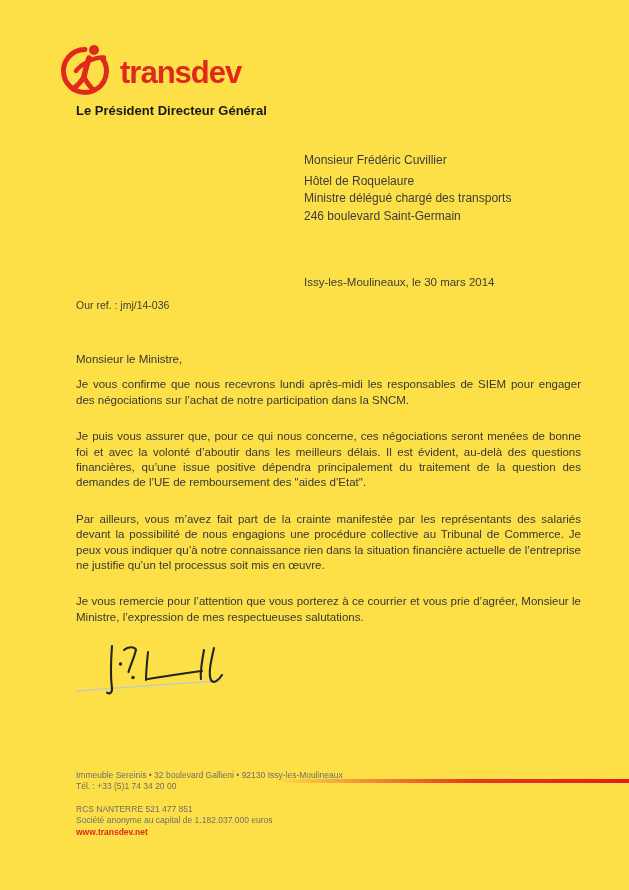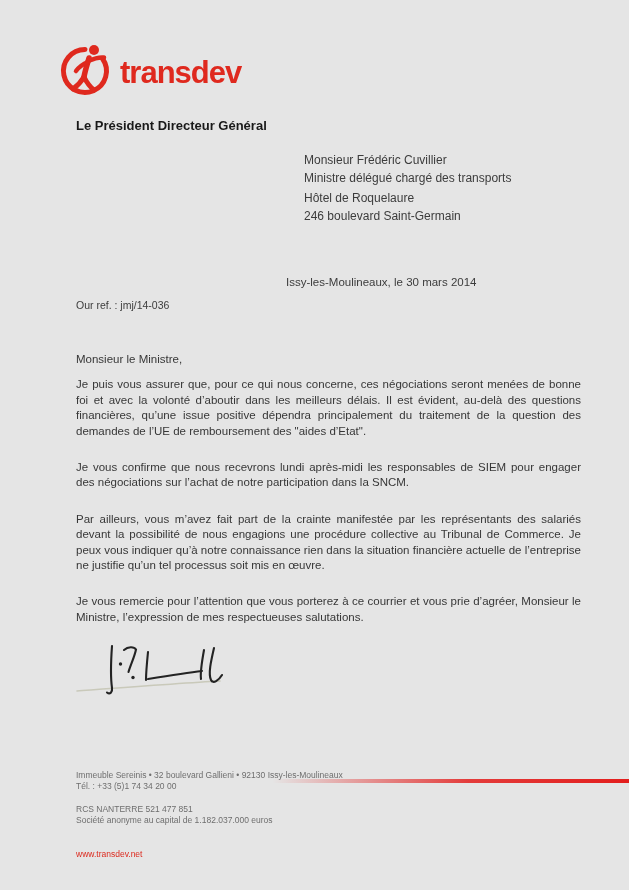--- a/index.html
+++ b/index.html
@@ -2,21 +2,21 @@
 <html><head>
 <meta charset="utf-8">
 <style>
   * { margin: 0; padding: 0; box-sizing: border-box; }
   html, body { background: #9a9a9a; }
   .page {
     position: relative;
     width: 629px;
     height: 890px;
     margin: 0 auto;
-    background: #e5e5e5;
+    background: #fde047;
     font-family: "Liberation Sans", sans-serif;
     color: #353535;
     overflow: hidden;
   }
 
   
   .logo {
     position: absolute;
     left: 58px;
     top: 40px;
@@ -29,39 +29,39 @@
     font-weight: bold;
     color: #df291e;
     letter-spacing: -1px;
     margin-left: 4px;
     margin-top: 8px;
   }
 
   .sender-title {
     position: absolute;
     left: 76px;
-    top: 118px;
+    top: 103px;
     font-size: 13px;
     font-weight: bold;
     color: #191919;
   }
 
   .recipient {
     position: absolute;
     left: 304px;
     top: 152px;
     font-size: 12px;
     line-height: 17.5px;
     color: #3c3c3c;
   }
   .recipient .addr-line.gap-before { margin-top: 3px; }
 
   .dateline {
     position: absolute;
-    left: 286px;
+    left: 304px;
     top: 276px;
     font-size: 11.5px;
     color: #3c3c3c;
   }
 
   .ref-line {
     position: absolute;
     left: 76px;
     top: 299px;
     font-size: 10.5px;
@@ -110,23 +110,23 @@
   .footer {
     position: absolute;
     left: 76px;
     top: 770px;
     font-size: 8.5px;
     line-height: 11px;
     color: #6e6e6e;
   }
   .footer .block-gap { margin-top: 12px; }
   .footer .website {
-    margin-top: 23px;
+    margin-top: 1px;
     color: #dc2a1e;
-    font-weight: normal;
+    font-weight: bold;
   }
 </style>
 </head>
 <body>
 
 <div class="page">
 
   <div class="logo">
     <svg class="logo-mark" viewBox="0 0 58 58" xmlns="http://www.w3.org/2000/svg">
       <path d="M 27 9.5 A 21.5 21.5 0 1 0 44.6 18.7" fill="none" stroke="#df291e" stroke-width="5" stroke-linecap="round"></path>
@@ -137,33 +137,33 @@
       <path d="M26 37 C 23 42, 19 46, 15 49" fill="none" stroke="#df291e" stroke-width="5" stroke-linecap="round"></path>
       <path d="M26 37 C 29 43, 32 47, 36 50" fill="none" stroke="#df291e" stroke-width="5" stroke-linecap="round"></path>
     </svg>
     <span class="logo-text">transdev</span>
   </div>
 
   <div class="sender-title">Le Président Directeur Général</div>
 
   <div class="recipient">
     <div class="addr-line">Monsieur Frédéric Cuvillier</div>
+    <div class="addr-line gap-before">Hôtel de Roquelaure</div>
     <div class="addr-line">Ministre délégué chargé des transports</div>
-    <div class="addr-line gap-before">Hôtel de Roquelaure</div>
     <div class="addr-line">246 boulevard Saint-Germain</div>
   </div>
 
   <div class="dateline">Issy-les-Moulineaux, le 30 mars 2014</div>
 
   <div class="ref-line">Our ref. : jmj/14-036</div>
 
   <div class="letter-body">
     <p class="salutation">Monsieur le Ministre,</p>
+    <p class="para">Je vous confirme que nous recevrons lundi après-midi les responsables de SIEM pour engager des négociations sur l’achat de notre participation dans la SNCM.</p>
     <p class="para">Je puis vous assurer que, pour ce qui nous concerne, ces négociations seront menées de bonne foi et avec la volonté d’aboutir dans les meilleurs délais. Il est évident, au-delà des questions financières, qu’une issue positive dépendra principalement du traitement de la question des demandes de l’UE de remboursement des "aides d’Etat".</p>
-    <p class="para">Je vous confirme que nous recevrons lundi après-midi les responsables de SIEM pour engager des négociations sur l’achat de notre participation dans la SNCM.</p>
     <p class="para">Par ailleurs, vous m’avez fait part de la crainte manifestée par les représentants des salariés devant la possibilité de nous engagions une procédure collective au Tribunal de Commerce. Je peux vous indiquer qu’à notre connaissance rien dans la situation financière actuelle de l’entreprise ne justifie qu’un tel processus soit mis en œuvre.</p>
     <p class="para">Je vous remercie pour l’attention que vous porterez à ce courrier et vous prie d’agréer, Monsieur le Ministre, l’expression de mes respectueuses salutations.</p>
   </div>
 
   <svg class="signature-image" viewBox="0 0 190 68" xmlns="http://www.w3.org/2000/svg">
     <path d="M5 57 C 45 54, 110 49, 148 47" fill="none" stroke="#c9c9ba" stroke-width="1.6" stroke-linecap="round"></path>
     <g fill="none" stroke="#232323" stroke-width="2.1" stroke-linecap="round">
       <path d="M40 12 C 39 26, 38 40, 40 54 C 40.6 58, 38 61, 35 58.5"></path>
       <path d="M52 16 C 56 12.5, 62 12.5, 64 15.5 C 62.5 23, 58.5 31, 56.5 38"></path>
       <path d="M76 18 C 75 28, 74 38, 74 46"></path>

